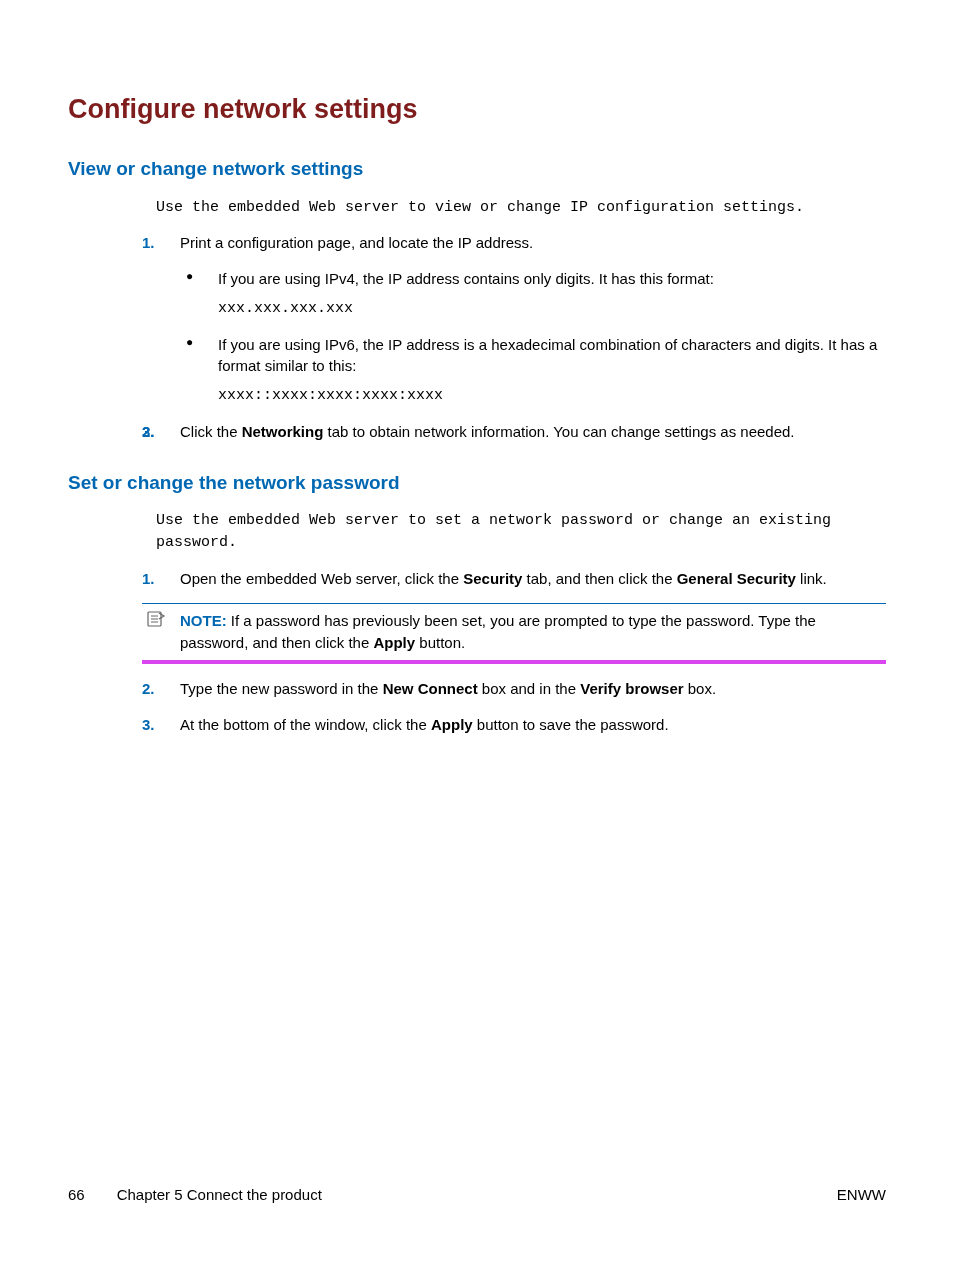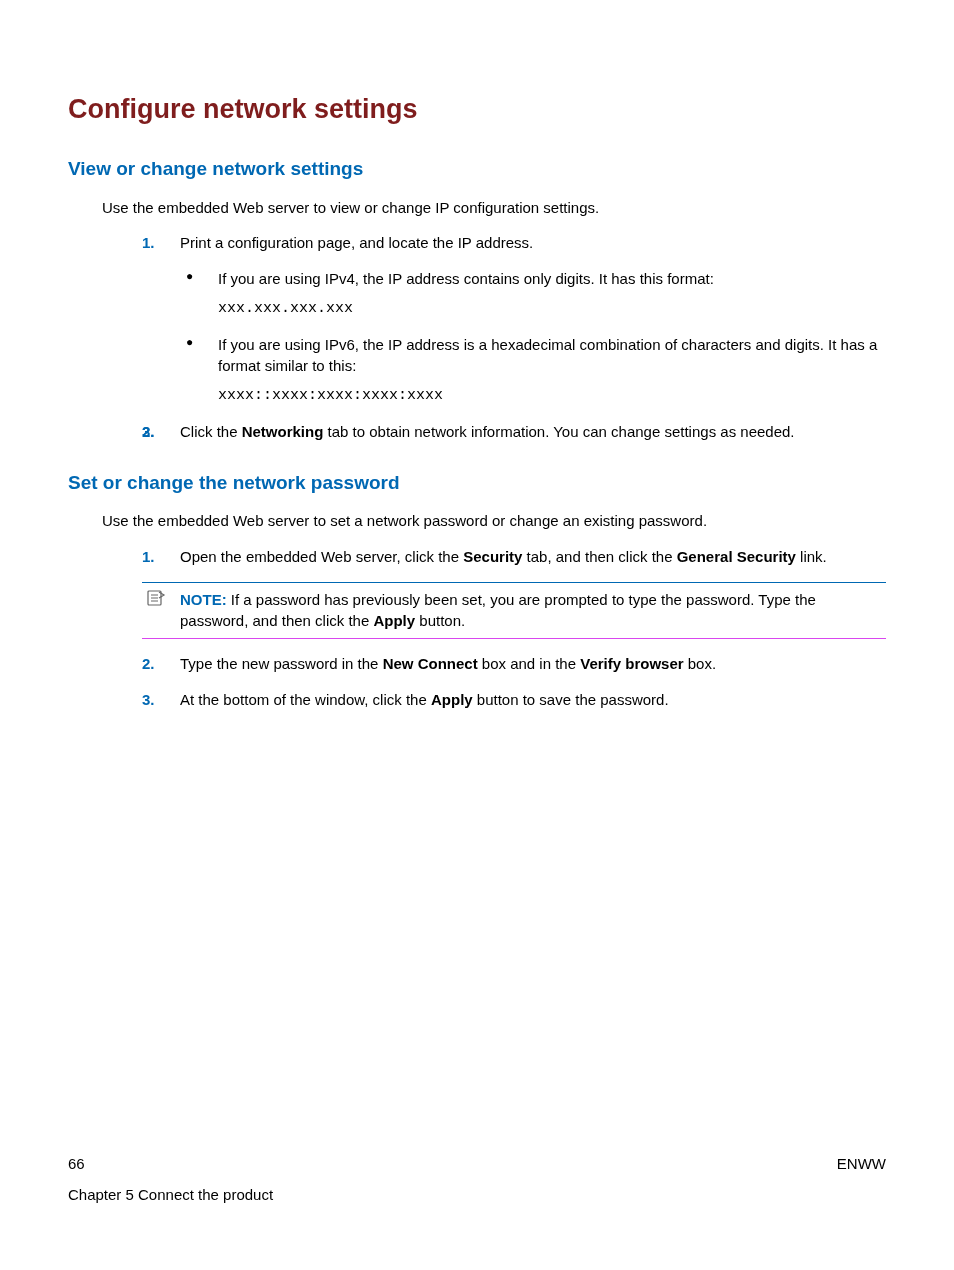--- a/index.html
+++ b/index.html
@@ -20,22 +20,23 @@
     font-weight: bold;
     margin-bottom: 26px;
   }
   h2.sub-title {
     color: #0068b3;
     font-size: 19px;
     font-weight: bold;
     margin-bottom: 14px;
   }
   .intro {
-    margin-left: 34px;
+    margin-left: 88px;
     margin-bottom: 14px;
+    font-family: Liberation Mono, monospace;
   }
   ol.numbered {
     list-style: none;
     margin-left: 74px;
   }
   ol.numbered > li {
     position: relative;
     padding-left: 38px;
     margin-bottom: 14px;
   }
@@ -66,21 +67,21 @@
     font-family: "Courier New", Courier, monospace;
     font-size: 15px;
     margin-top: 8px;
     display: block;
   }
   .bold { font-weight: bold; }
   .note-block {
     margin-left: 74px;
     padding: 6px 0 6px 38px;
     border-top: 1px solid #0068b3;
-    border-bottom: 1px solid #d946ef;
+    border-bottom: 4px solid #d946ef;
     position: relative;
     margin-bottom: 14px;
   }
   .note-block .note-icon {
     position: absolute;
     left: 4px;
     top: 6px;
     width: 20px;
     height: 18px;
   }
@@ -91,21 +92,21 @@
   .section2 { margin-top: 26px; }
   .footer {
     position: absolute;
     bottom: 64px;
     left: 68px;
     right: 68px;
     display: flex;
     justify-content: space-between;
     font-size: 15px;
   }
-  .footer .left { display: flex; gap: 10px; flex-direction: column; }
+  .footer .left { display: flex; gap: 32px; }
 </style>
 </head>
 <body>
 
 <h1 class="main-title">Configure network settings</h1>
 
 <h2 class="sub-title">View or change network settings</h2>
 <p class="intro">Use the embedded Web server to view or change IP configuration settings.</p>
 
 <ol class="numbered">

